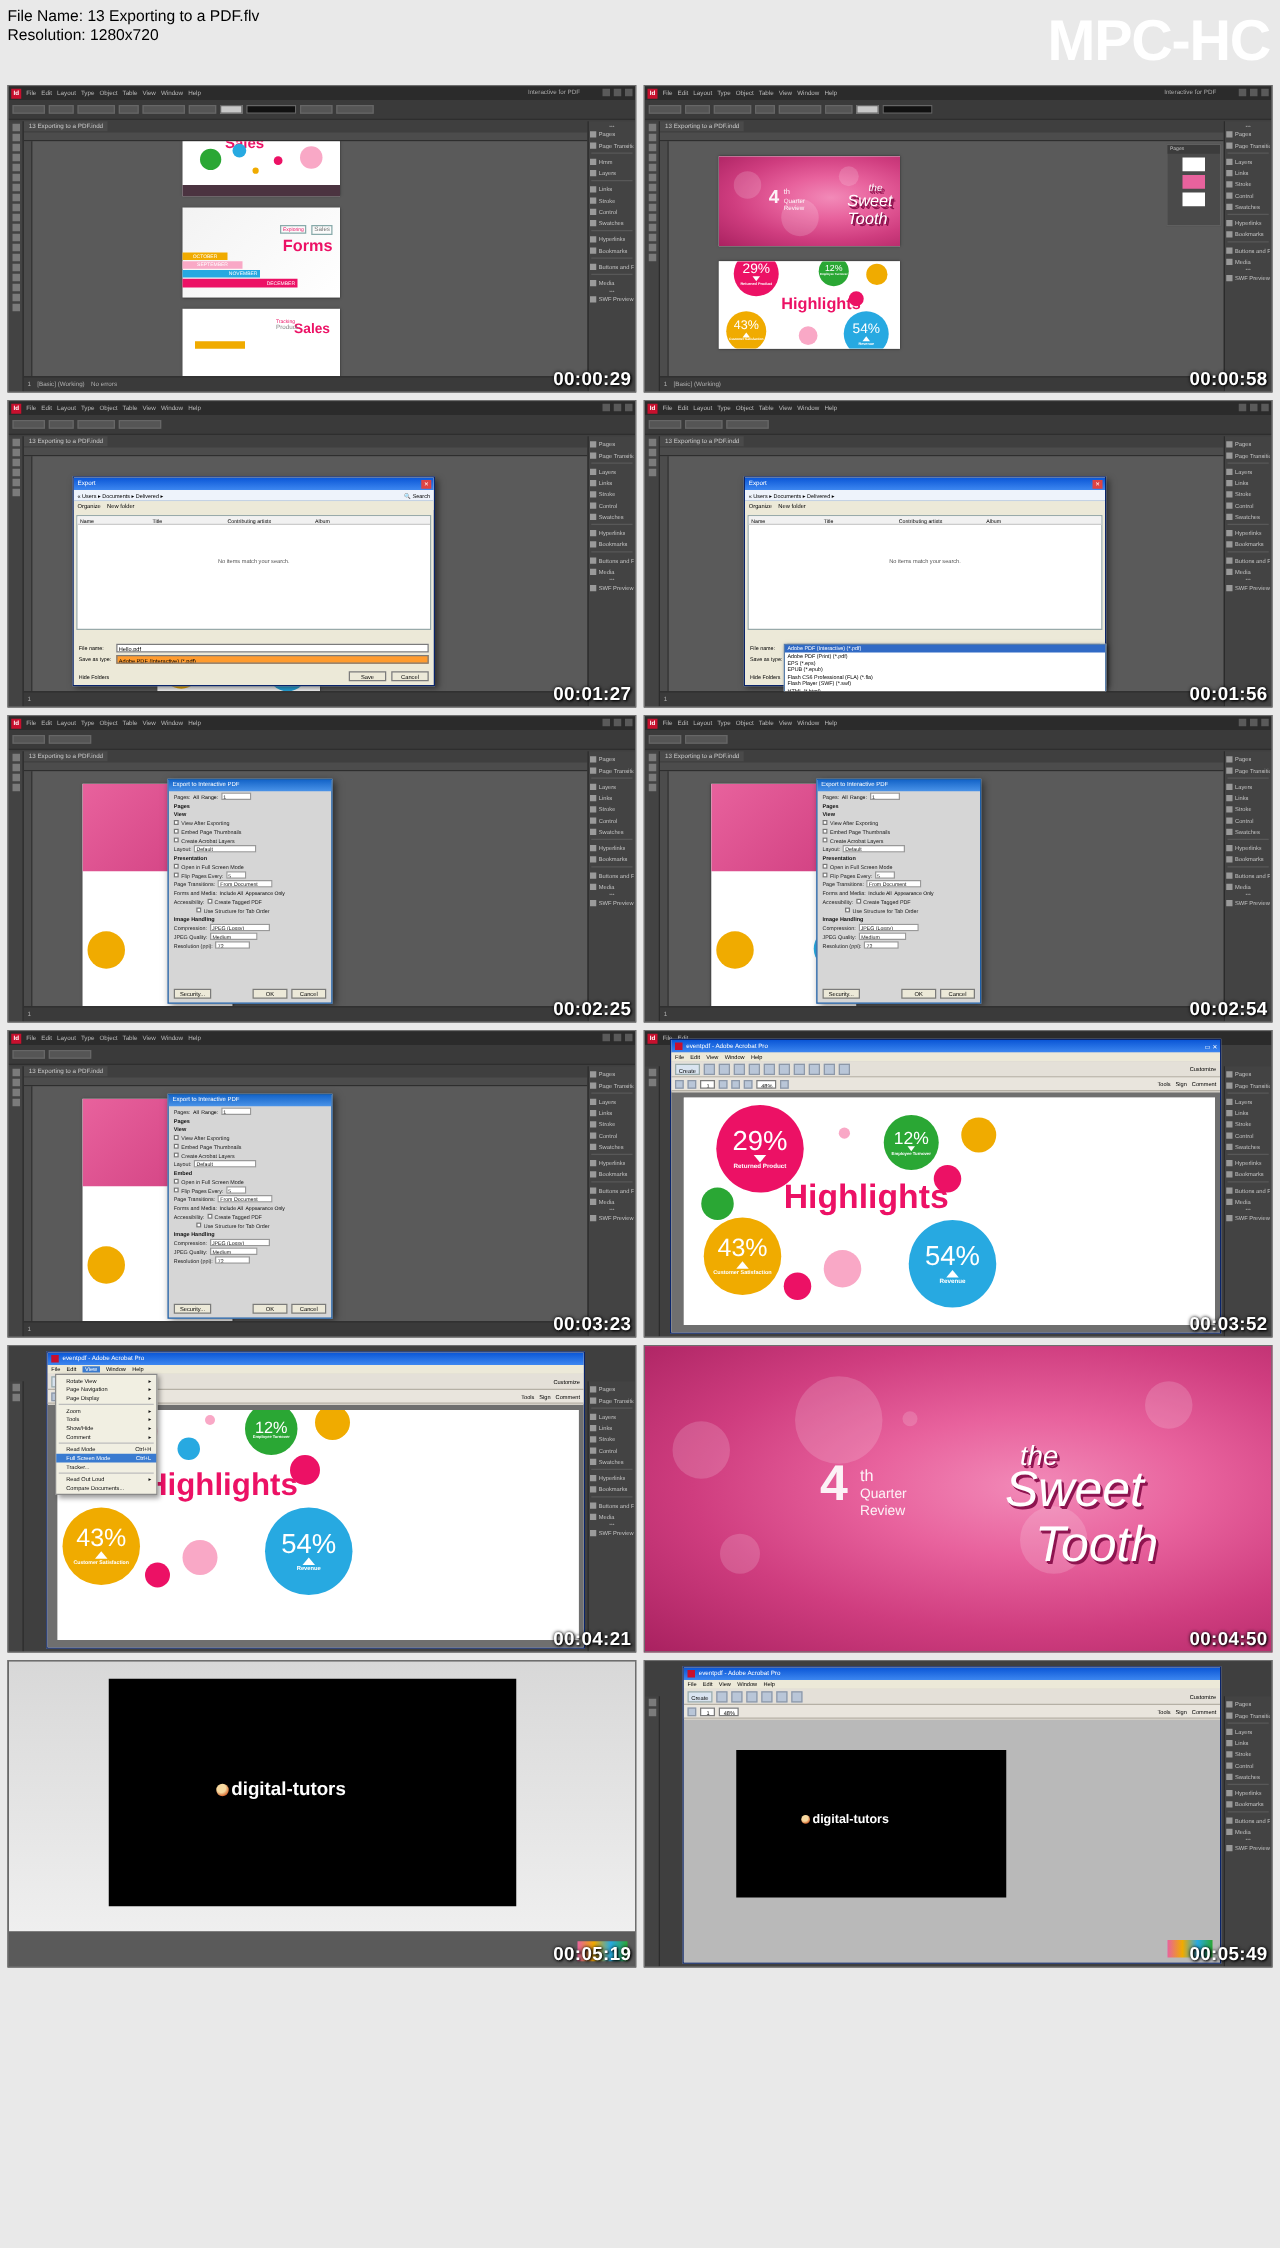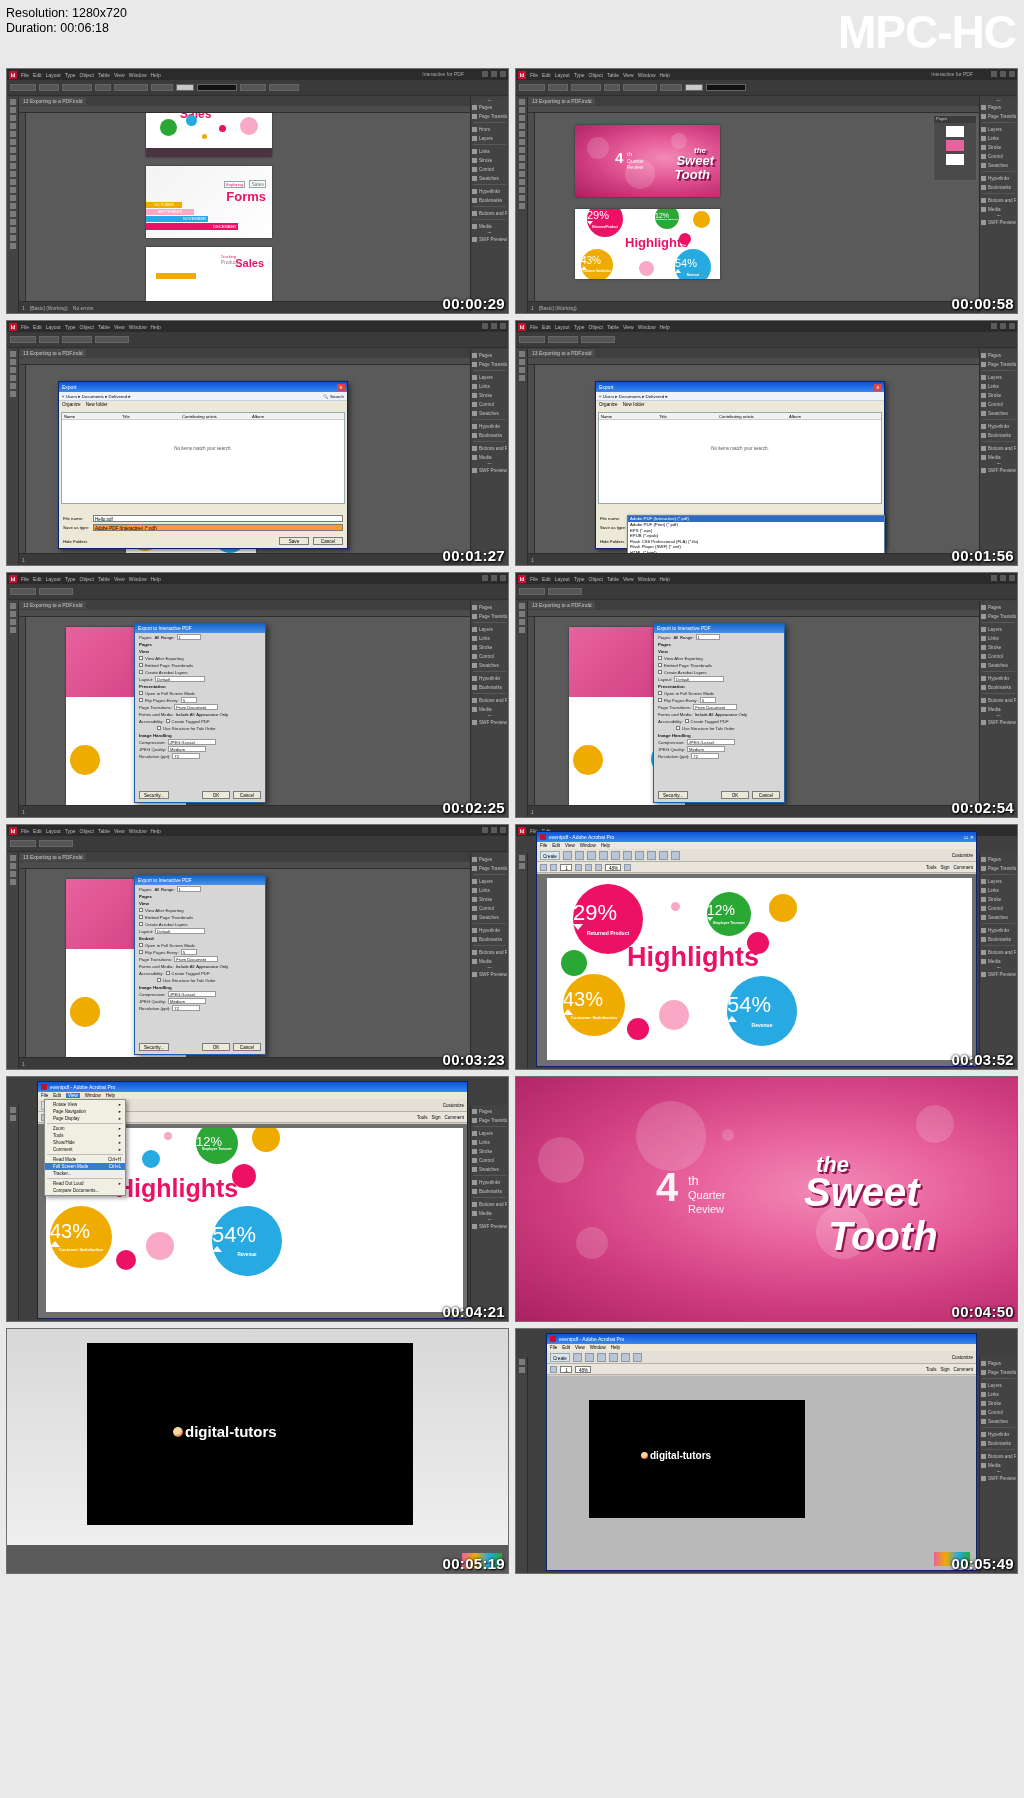--- a/index.html
+++ b/index.html
@@ -106,21 +106,21 @@
   .id-panel-row b { width:5px;height:5px;background:#9a9a9a;display:block;flex:none;}
   .id-panel-row span { color:#c2c2c2; font-size:4.6px; white-space:nowrap; overflow:hidden;}
   .id-panel-sep { height:1px; background:#585858; margin:2px 1px;}
   .id-dots { color:#9a9a9a; font-size:4px; text-align:center; line-height:4px;}
   
   .page { position:absolute; background:#fff; box-shadow:0 0 2px rgba(0,0,0,.55); }
   .dot { position:absolute; border-radius:50%; }
   
   .hl-wrap { position:absolute; inset:0; background:#fff; overflow:hidden;}
   .hl-circ { position:absolute; border-radius:50%; display:flex;
-             flex-direction:column; justify-content:center;
+             flex-direction:column; align-items:center; justify-content:center;
              color:#fff; line-height:1; }
   .hl-circ .pct { font-weight:300; }
   .hl-circ .cap { font-weight:bold; text-align:center; }
   .hl-title { position:absolute; color:#ec1165; font-weight:bold; white-space:nowrap;}
   .arrow-up { width:0;height:0;border-left:5px solid transparent;
               border-right:5px solid transparent; border-bottom:6px solid #fff; margin-bottom:1px;}
   .arrow-dn { width:0;height:0;border-left:5px solid transparent;
               border-right:5px solid transparent; border-top:6px solid #fff; margin-bottom:1px;}
   
   .win-dlg { position:absolute; background:#ece9d8; border:1px solid #0a246a;
@@ -171,29 +171,29 @@
   .dt-screen { position:absolute; background:#000; }
   .dt-logo { position:absolute; color:#fff; font-weight:bold; white-space:nowrap;
              display:flex; align-items:center; gap:2px; }
   .dt-face { width:10px;height:10px;border-radius:50%;
              background:radial-gradient(circle at 40% 35%, #f7d9a0 40%, #d4622a 75%, #8e2f14); }
   
   .st-bg { position:absolute; inset:0;
            background:radial-gradient(ellipse at 62% 46%, #f28ab8 0%, #e8629d 30%, #cf3d7f 62%, #a92160 100%); }
   .bokeh { position:absolute; border-radius:50%; background:rgba(255,255,255,.16);}
   .st-q { position:absolute; color:#fff; opacity:.92; }
-  .st-logo { position:absolute; color:#ffffff; font-style:italic; font-weight:bold;
+  .st-logo { position:absolute; color:#ffffff; font-style:italic; font-weight:normal;
              text-shadow:1px 1px 0 #8e1550, 2px 2px 0 #8e1550; line-height:.95;}
 </style>
 </head>
 <body>
 
 <div id="header">
+  <div class="meta-line">File Name: 13 Exporting to a PDF.flv</div>
   <div class="meta-line">Resolution: 1280x720</div>
-  <div class="meta-line">Duration: 00:06:18</div>
   <div id="player-logo">MPC-HC</div>
 </div>
 
 <div id="sheet">
 
   <div class="tile">
     <div class="id-app">
       <div class="id-menubar">
         <span class="id-logo">Id</span>
         <span class="id-menu-item">File</span>

